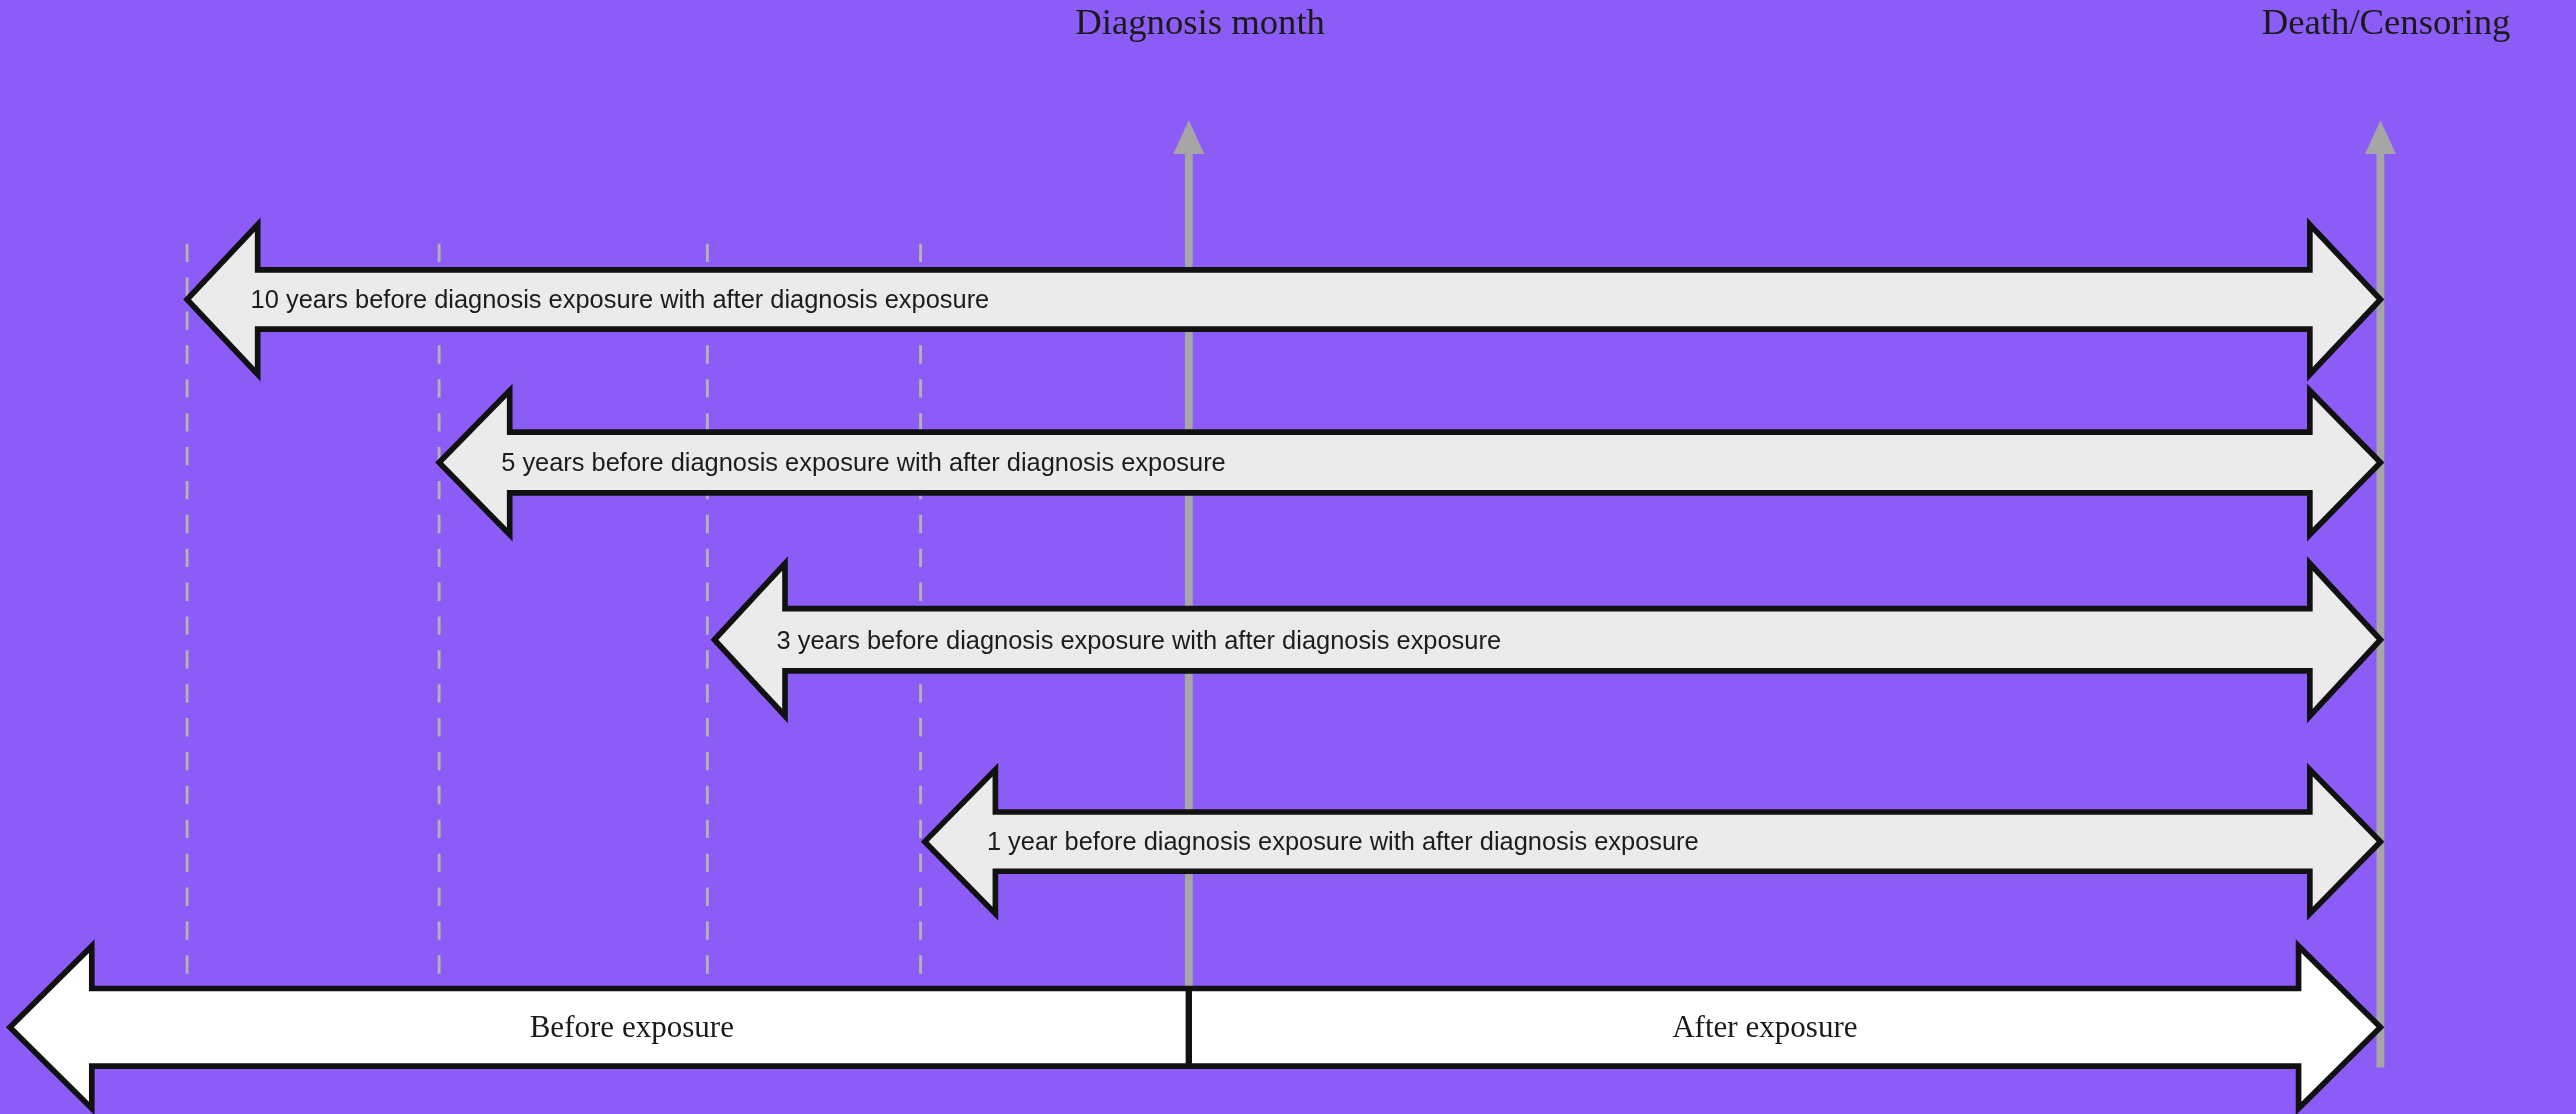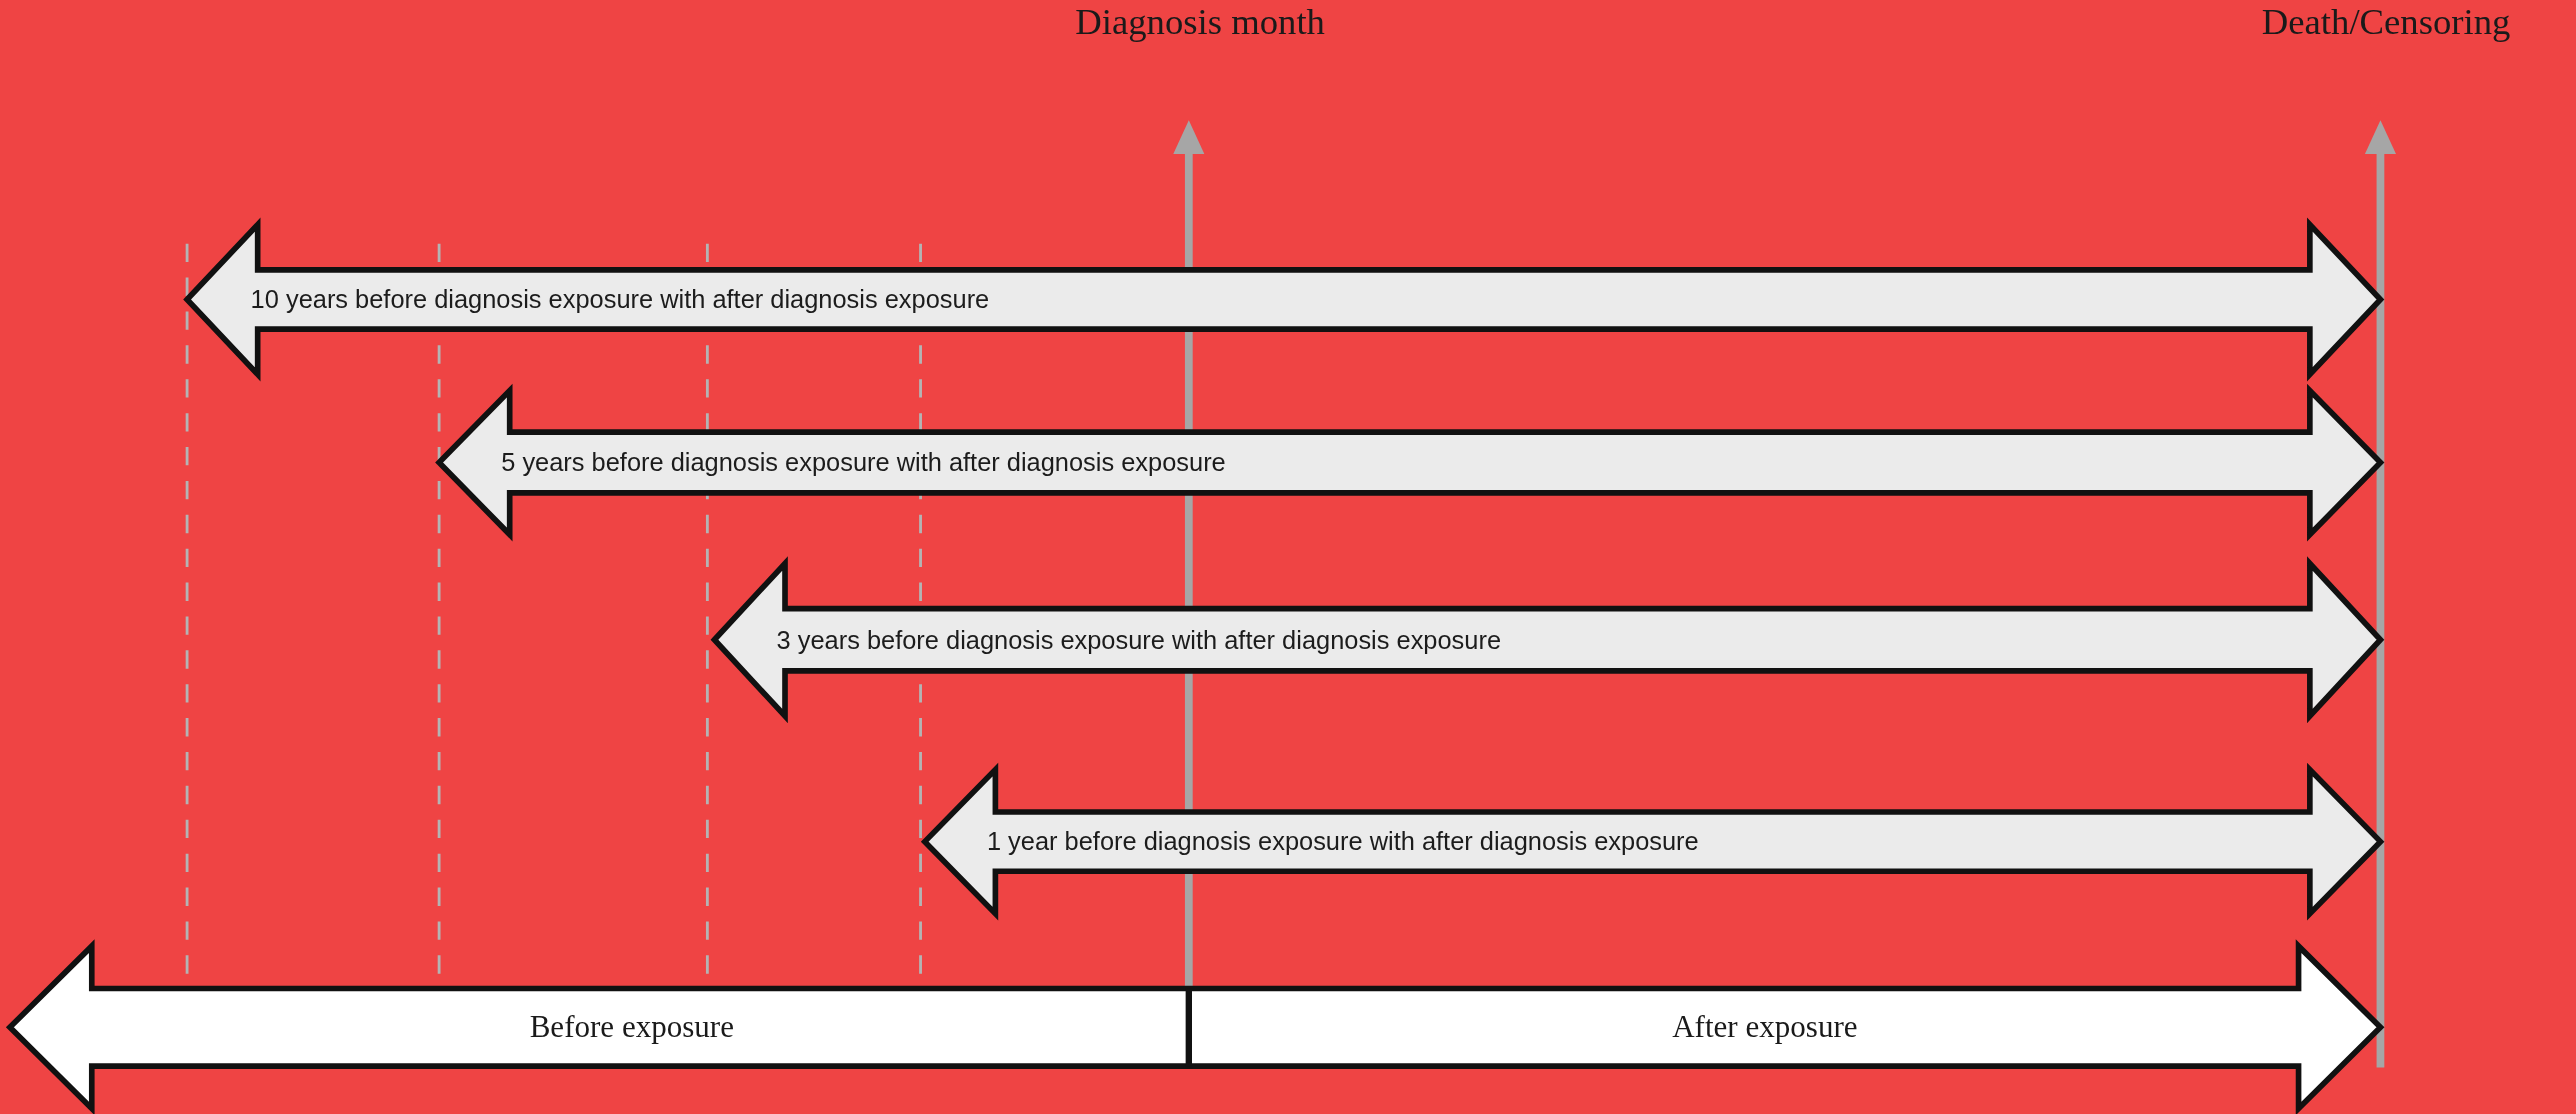--- a/index.html
+++ b/index.html
@@ -8,21 +8,21 @@
     padding: 0;
     background: #ffffff;
   }
   body {
     font-family: "Liberation Serif", "DejaVu Serif", serif;
   }
   #stage {
     position: relative;
     width: 2576px;
     height: 1115px;
-    background: #ef4444;
+    background: #8b5cf6;
     overflow: hidden;
   }
   #diagram-svg {
     position: absolute;
     left: 0;
     top: 0;
     width: 2576px;
     height: 1115px;
     display: block;
   }

